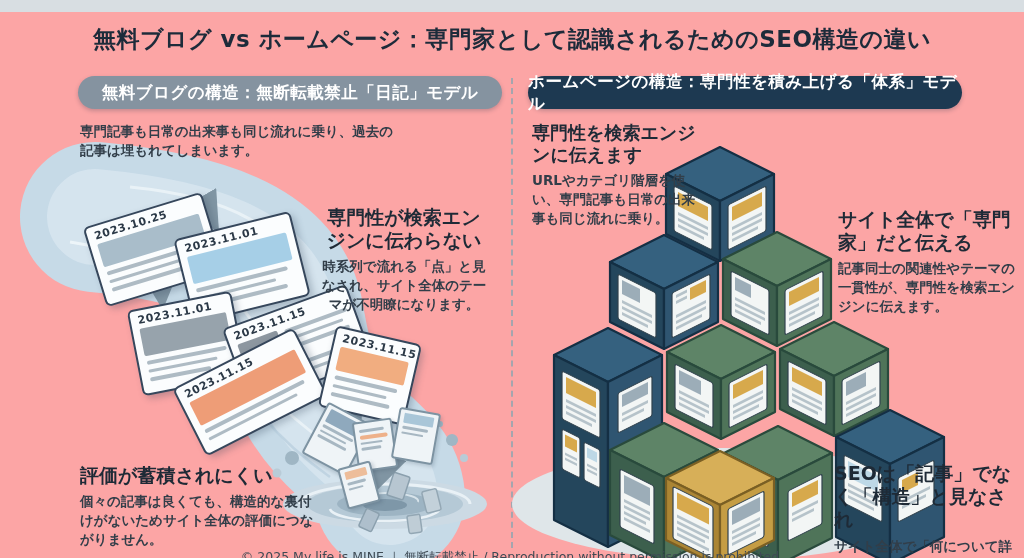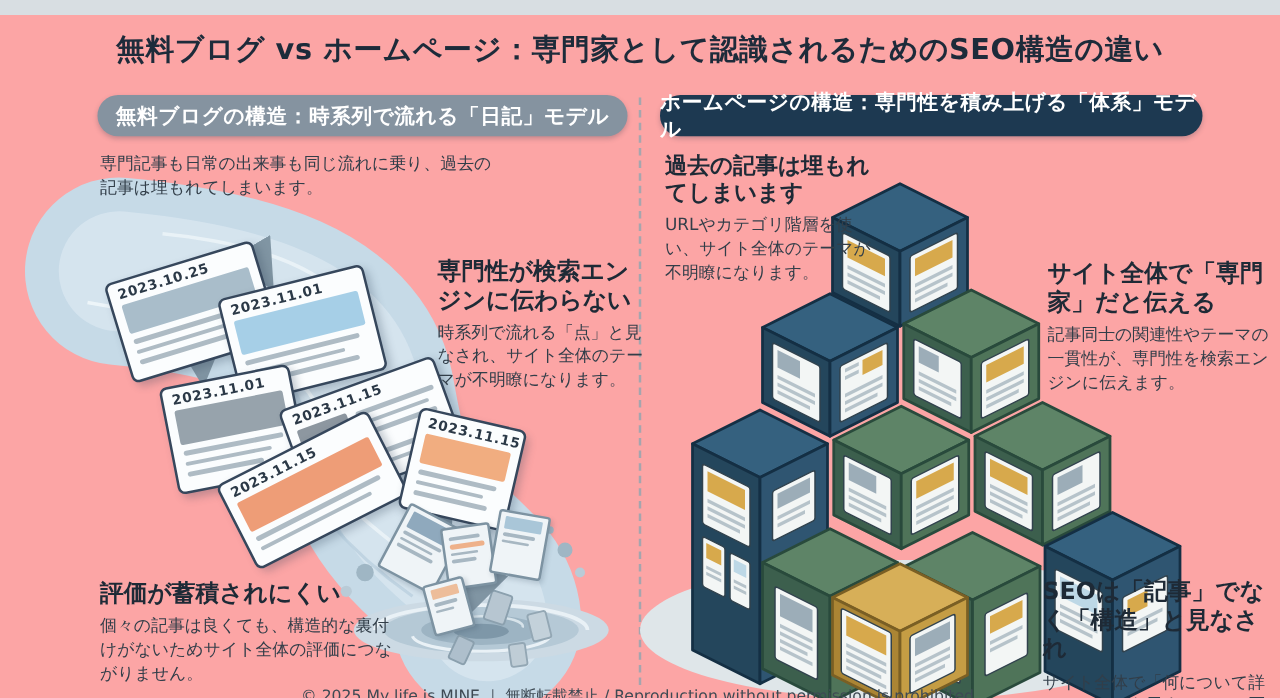--- a/index.html
+++ b/index.html
@@ -23,21 +23,21 @@
     color:#fff;font-size:16.5px;font-weight:700;letter-spacing:.5px;
     box-shadow:0 2px 4px rgba(30,50,70,.25);
   }
   .pill.gray{left:78px;width:424px;background:#8593a0;}
   .pill.navy{left:528px;width:434px;background:#1d3951;}
   .tblock{position:absolute;z-index:3;}
   .tblock h2{
     margin:0 0 5px 0;font-size:19px;line-height:1.22;font-weight:800;color:#1e2a36;
   }
   .tblock p{
-    margin:0;font-size:13.5px;line-height:1.4;font-weight:400;color:#323e49;
+    margin:0;font-size:13.5px;line-height:1.4;font-weight:700;color:#323e49;
   }
   .illus{position:absolute;z-index:0;}
   
   .card{
     position:absolute;z-index:2;background:#fbfdfe;border:2px solid #36475c;
     border-radius:6px;padding:3px 7px 6px 7px;
     box-shadow:3px 4px 7px rgba(45,65,85,.28);
   }
   .card .date{
     display:block;font-size:11px;font-weight:700;color:#2b3947;letter-spacing:.6px;
@@ -66,21 +66,21 @@
   .pl{fill:#b6c3ca;}
 </style>
 </head>
 <body>
 
 <div class="canvas">
 
   <h1 class="title">無料ブログ vs ホームページ：専門家として認識されるためのSEO構造の違い</h1>
   <div class="divider"></div>
 
-  <div class="pill gray">無料ブログの構造：時系列で流れる「日記」モデル</div>
+  <div class="pill gray">無料ブログの構造：無断転載禁止「日記」モデル</div>
   <div class="pill navy">ホームページの構造：専門性を積み上げる「体系」モデル</div>
 
   <svg class="illus" style="left:0;top:0;" width="512" height="558" viewBox="0 0 512 558">
     <defs>
       <marker id="ah" markerWidth="9" markerHeight="9" refX="6" refY="4" orient="auto">
         <path d="M0,0 L8,4 L0,8 z" fill="#8095a3"></path>
       </marker>
     </defs>
 
     <g>
@@ -397,32 +397,32 @@
         <rect class="pl" x="12" y="32" width="28" height="3"></rect>
           <rect class="pl" x="12" y="38" width="28" height="3"></rect>
           <rect class="pl" x="12" y="44" width="24" height="3"></rect>
       </g>
     </g>
   </svg>
 
   <div class="tblock" style="left:80px;top:110px;width:322px;">
     <p>専門記事も日常の出来事も同じ流れに乗り、過去の記事は埋もれてしまいます。</p>
   </div>
-  <div class="tblock" style="left:350px;top:194px;width:172px;">
+  <div class="tblock" style="left:318px;top:194px;width:172px;text-align:center;">
     <h2>専門性が検索エンジンに伝わらない</h2>
     <p>時系列で流れる「点」と見なされ、サイト全体のテーマが不明瞭になります。</p>
   </div>
   <div class="tblock" style="left:80px;top:452px;width:238px;">
     <h2>評価が蓄積されにくい</h2>
     <p>個々の記事は良くても、構造的な裏付けがないためサイト全体の評価につながりません。</p>
   </div>
 
   <div class="tblock" style="left:532px;top:110px;width:172px;">
-    <h2 style="font-size:18px;">過去の記事は埋もれてしまいます</h2>
-    <p>URLやカテゴリ階層を使い、サイト全体のテーマが不明瞭になります。</p>
+    <h2 style="font-size:18px;">専門性を検索エンジンに伝えます</h2>
+    <p>URLやカテゴリ階層を使い、専門記事も日常の出来事も同じ流れに乗り。</p>
   </div>
   <div class="tblock" style="left:838px;top:196px;width:182px;">
     <h2>サイト全体で「専門家」だと伝える</h2>
     <p>記事同士の関連性やテーマの一貫性が、専門性を検索エンジンに伝えます。</p>
   </div>
   <div class="tblock" style="left:834px;top:450px;width:186px;">
     <h2>SEOは「記事」でなく「構造」と見なされ</h2>
     <p>サイト全体で「何について詳しいのか」を示すことで、正当な評価を得られます。</p>
   </div>
 

